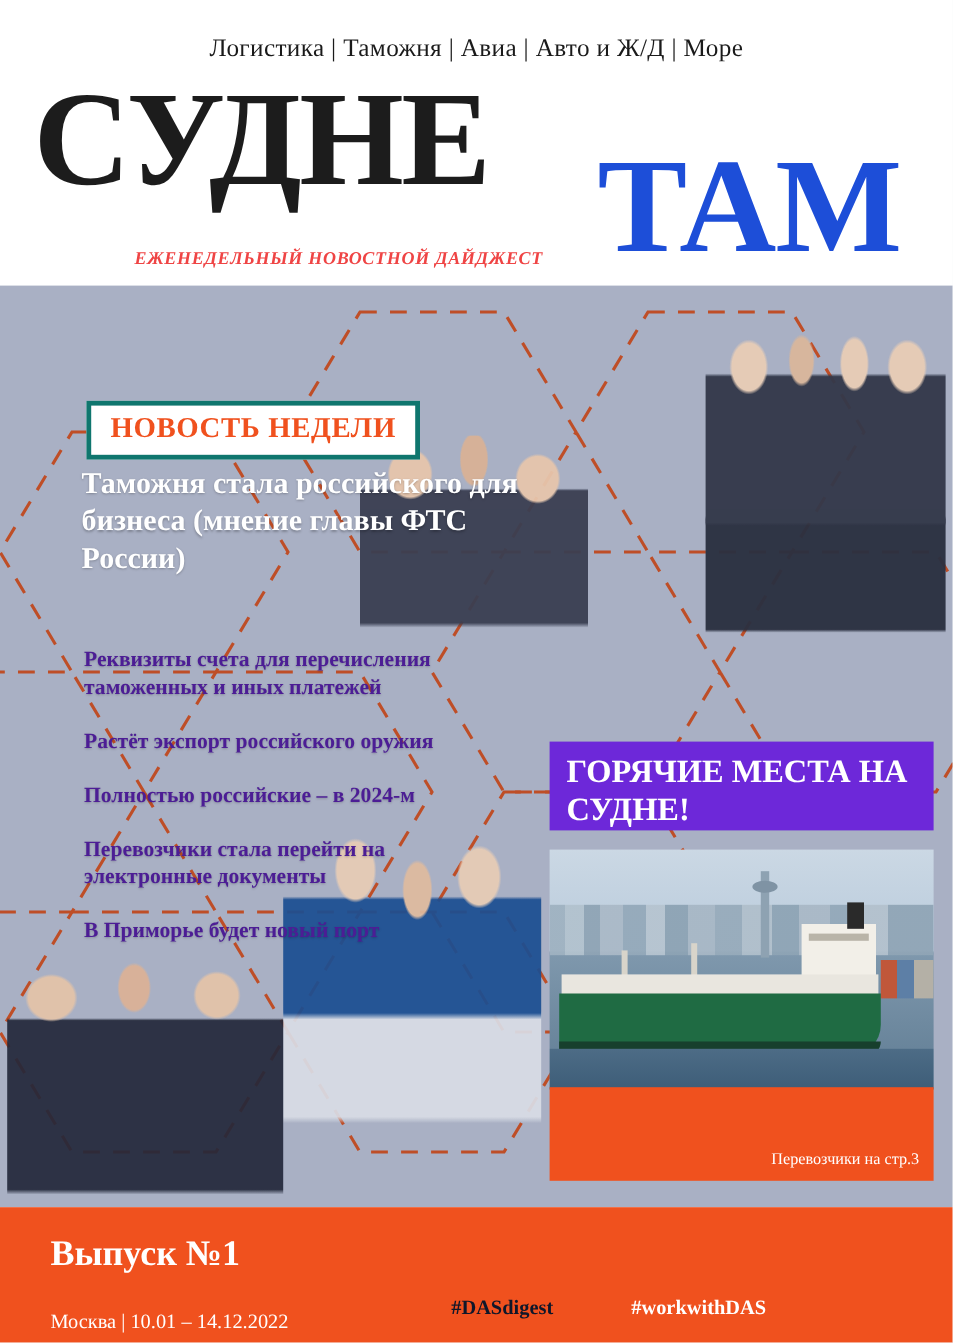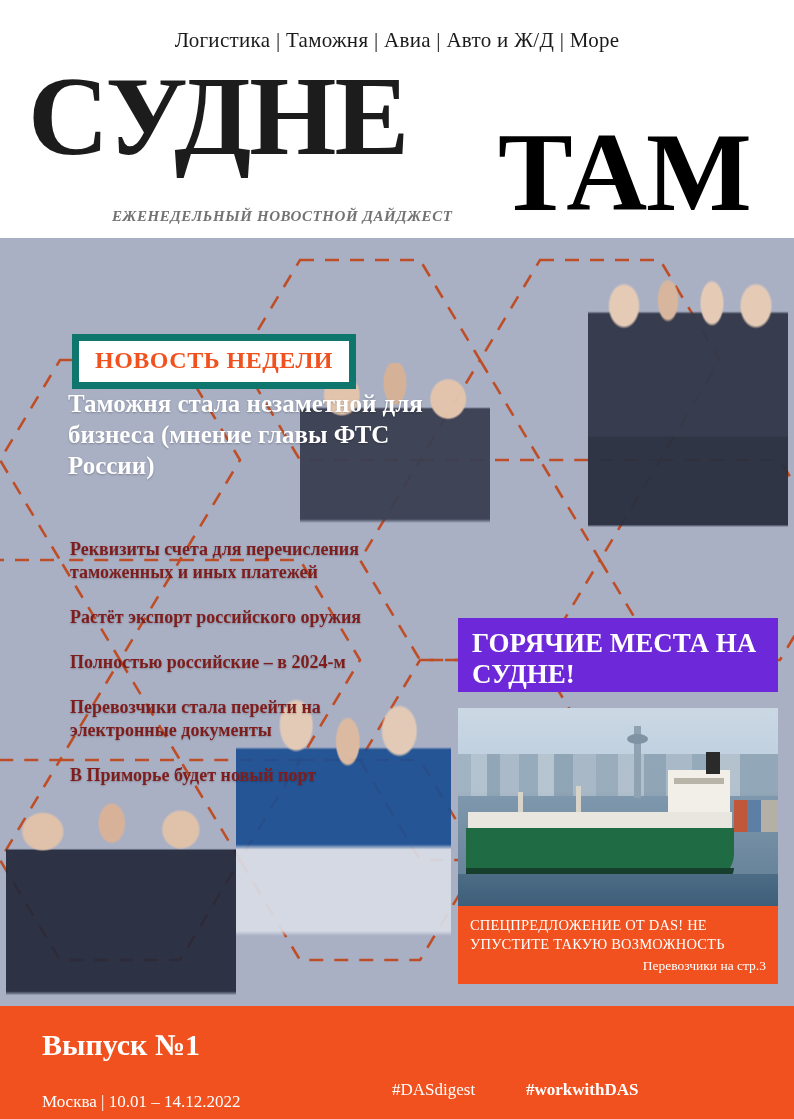--- a/index.html
+++ b/index.html
@@ -61,33 +61,33 @@
     transform: translateY(-50%);
   }
   .logo-orange {
     position: absolute;
     left: 498px;
     top: 112px;
     font-family: "Liberation Serif", serif;
     font-weight: bold;
     font-size: 112px;
     line-height: 100px;
-    color: #000000;
+    color: #1d4ed8;
     letter-spacing: -1px;
     transform: translateY(-50%);
   }
   .subtitle {
     position: absolute;
     left: 112px;
     top: 208px;
     font-family: "Liberation Serif", serif;
     font-style: italic;
     font-weight: bold;
     font-size: 15px;
-    color: #737373;
+    color: #ef4444;
     letter-spacing: 0.6px;
   }
 
   
   .cover {
     position: absolute;
     left: 0; top: 238px;
     width: 794px;
     height: 768px;
     background: #a9b0c4;
@@ -160,21 +160,21 @@
       linear-gradient(180deg, rgba(255,255,255,0) 0 24%, #23283a 25% 92%, rgba(35,40,58,0) 94%);
     opacity: .92;
   }
 
   
   .news-badge {
     position: absolute;
     left: 72px; top: 96px;
     padding: 6px 16px 8px 16px;
     background: #ffffff;
-    border: 7px solid #0f766e;
+    border: 4px solid #0f766e;
     box-sizing: border-box;
   }
   .news-badge span {
     font-family: "Liberation Serif", serif;
     font-weight: bold;
     font-size: 24px;
     color: #f0511e;
     letter-spacing: 0.5px;
   }
 
@@ -193,21 +193,21 @@
   .headline-list {
     position: absolute;
     left: 70px; top: 300px;
     width: 350px;
   }
   .headline-item {
     font-family: "Liberation Serif", serif;
     font-weight: bold;
     font-size: 18px;
     line-height: 23px;
-    color: #7f1d1d;
+    color: #4c1d95;
     margin-bottom: 22px;
     text-shadow: 0 1px 2px rgba(0,0,0,.22);
   }
 
   
   .hot-block {
     position: absolute;
     left: 458px; top: 380px;
     width: 320px; height: 74px;
     background: #6d28d9;
@@ -367,25 +367,25 @@
   }
   .place-date {
     position: absolute;
     left: 42px; top: 86px;
     font-family: Liberation Serif, serif;
     font-size: 17px;
     color: #ffffff;
   }
   .hashtag1 {
     position: absolute;
-    left: 392px; top: 74px;
-    font-family: "Liberation Serif", serif;
-    font-weight: normal;
+    left: 376px; top: 74px;
+    font-family: "Liberation Serif", serif;
+    font-weight: bold;
     font-size: 17px;
-    color: #ffffff;
+    color: #0f172a;
   }
   .hashtag2 {
     position: absolute;
     left: 526px; top: 74px;
     font-family: "Liberation Serif", serif;
     font-weight: bold;
     font-size: 17px;
     color: #ffffff;
   }
 </style>
@@ -423,21 +423,21 @@
     <div class="photo photo-group-top"></div>
     <div class="photo photo-group-mid"></div>
     <div class="photo photo-group-men"></div>
     <div class="photo photo-group-sit"></div>
     <div class="photo photo-group-left"></div>
 
     <div class="news-badge">
       <span>НОВОСТЬ НЕДЕЛИ</span>
     </div>
 
-    <div class="lead-headline">Таможня стала незаметной для бизнеса (мнение главы ФТС России)</div>
+    <div class="lead-headline">Таможня стала российского для бизнеса (мнение главы ФТС России)</div>
 
     <div class="headline-list">
       <div class="headline-item">Реквизиты счета для перечисления таможенных и иных платежей</div>
       <div class="headline-item">Растёт экспорт российского  оружия</div>
       <div class="headline-item">Полностью российские  – в 2024-м</div>
       <div class="headline-item">Перевозчики стала перейти на электронные документы</div>
       <div class="headline-item">В Приморье  будет новый порт</div>
     </div>
 
     <div class="hot-block">
@@ -451,21 +451,20 @@
       <div class="ship-funnel"></div>
       <div class="ship-crane"></div>
       <div class="ship-crane2"></div>
       <div class="ship-deck"></div>
       <div class="ship-containers"></div>
       <div class="ship-hull"></div>
       <div class="ship-water"></div>
     </div>
 
     <div class="offer-block">
-      <div class="offer-line1">СПЕЦПРЕДЛОЖЕНИЕ ОТ DAS! НЕ УПУСТИТЕ ТАКУЮ ВОЗМОЖНОСТЬ</div>
       <div class="offer-detail">Перевозчики на стр.3</div>
     </div>
 
   </div>
 
   <div class="footer">
     <div class="issue">Выпуск №1</div>
     <div class="place-date">Москва |  10.01 – 14.12.2022</div>
     <div class="hashtag1">#DASdigest</div>
     <div class="hashtag2">#workwithDAS</div>

